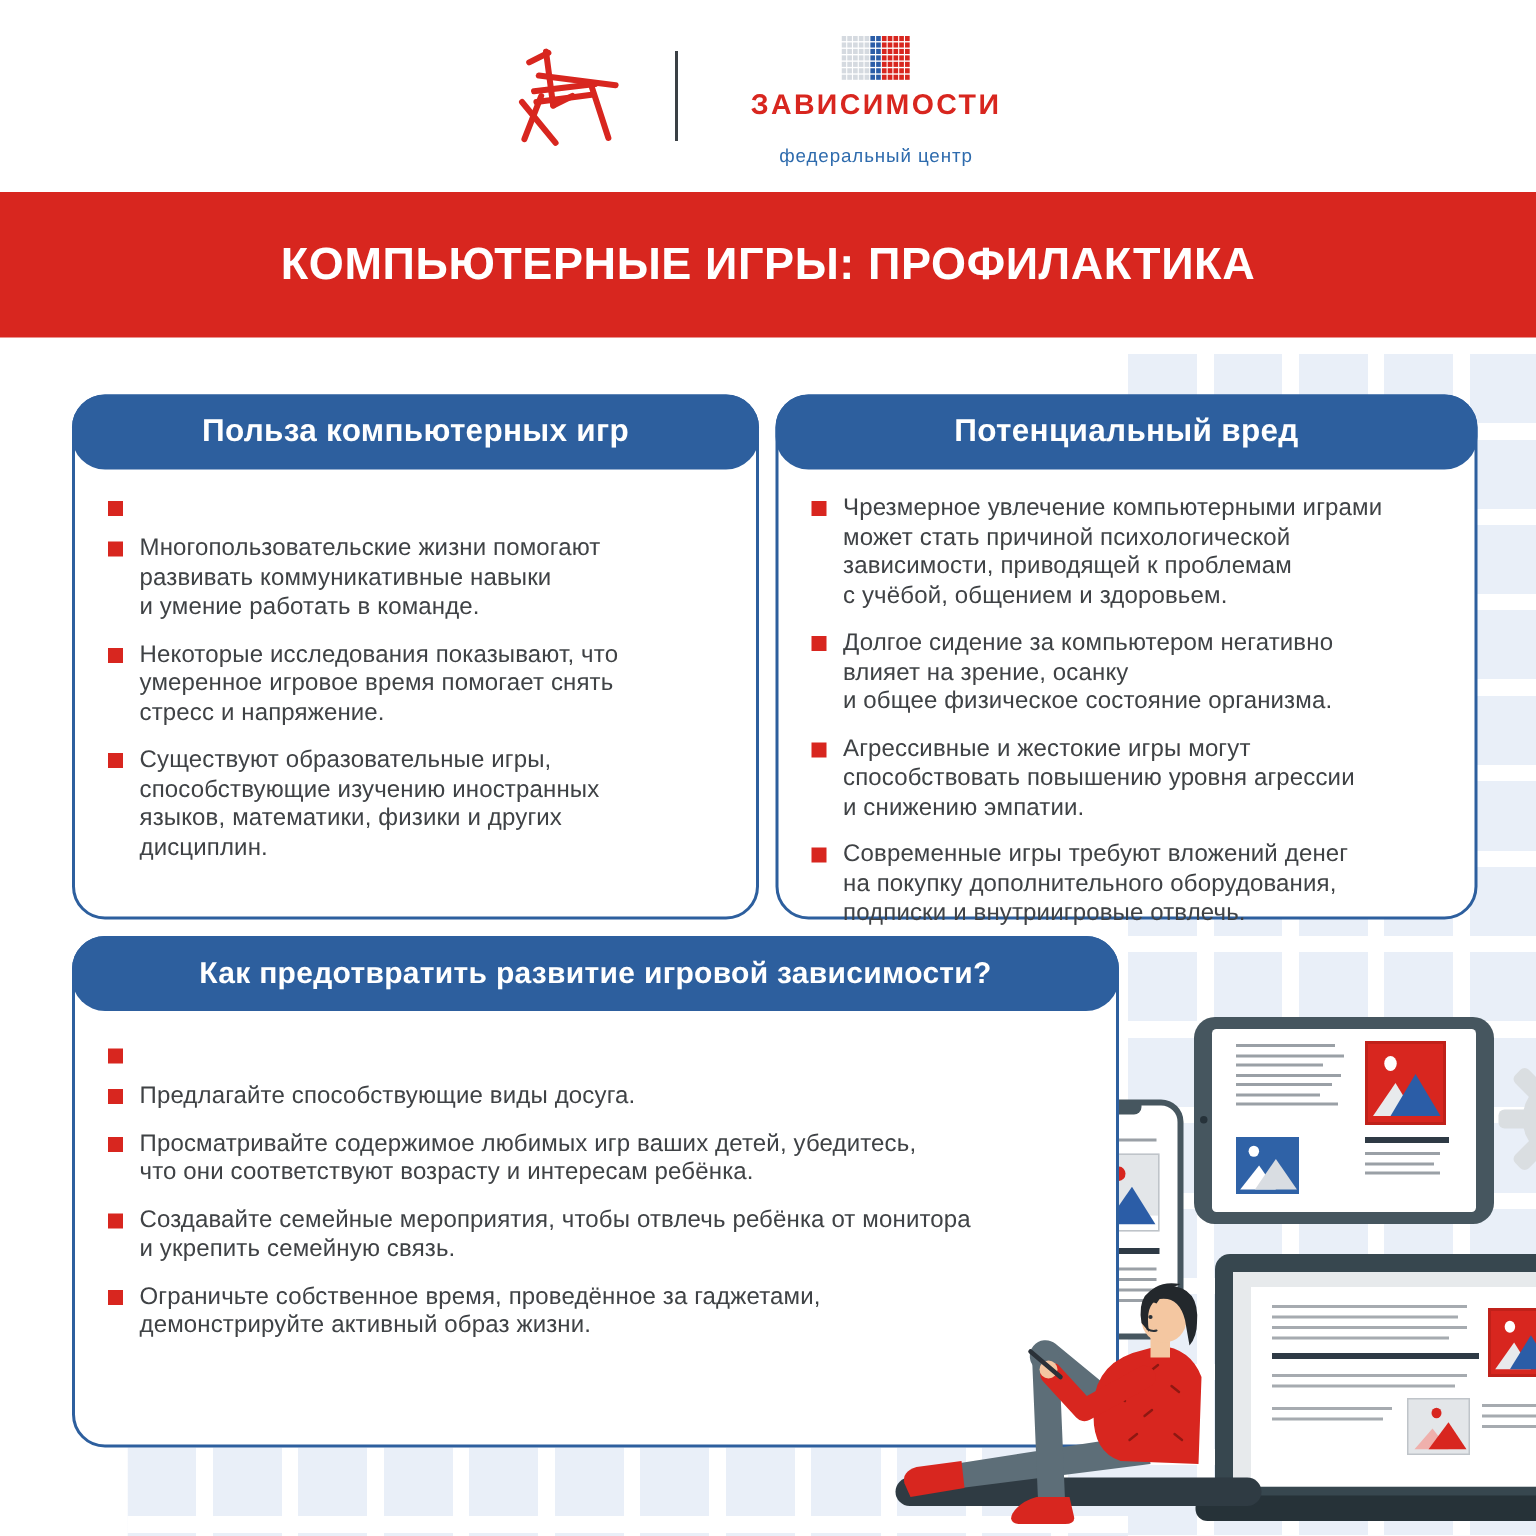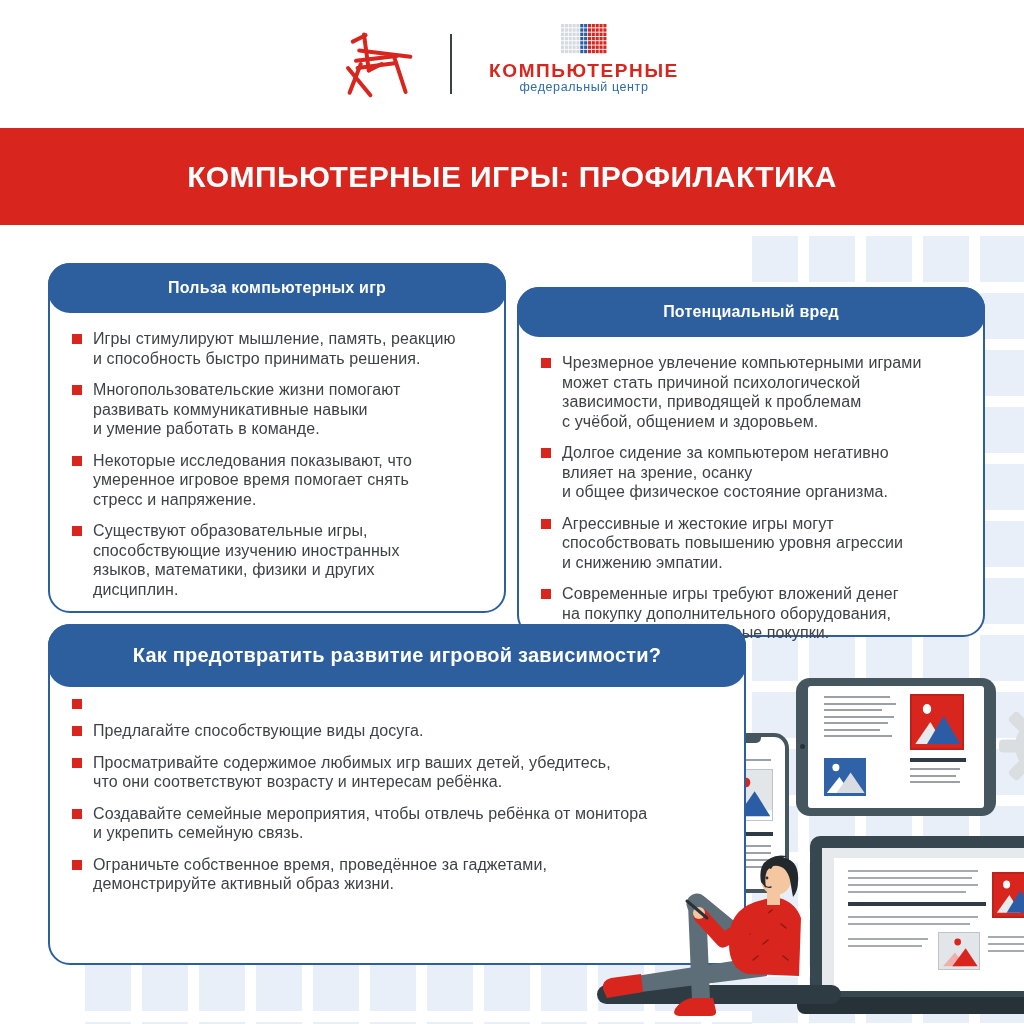--- a/index.html
+++ b/index.html
@@ -18,46 +18,46 @@
   #pattern-right{left:752px;top:236px;width:272px;height:788px;}
   #pattern-bottom{left:85px;top:965px;width:667px;height:59px;}
 
   
   #chair-logo{position:absolute;left:336px;top:24px;width:80px;height:80px;}
   #chair-logo path{stroke:#D8261F;stroke-width:5;fill:none;stroke-linecap:round;}
   #logo-divider{position:absolute;left:450px;top:34px;width:2px;height:60px;background:#3A4045;}
   #brand{position:absolute;left:478px;top:24px;width:212px;display:flex;flex-direction:column;align-items:center;}
   #brand-grid{width:46px;height:30px;margin-bottom:7px;}
   #brand-name{color:#D8261F;font-weight:bold;font-size:19px;letter-spacing:1.6px;line-height:1;}
-  #brand-sub{color:#2E6BAD;font-size:12.5px;letter-spacing:.6px;margin-top:1px;line-height:1;}
+  #brand-sub{color:#2E6BAD;font-size:12.5px;letter-spacing:.6px;margin-top:18px;line-height:1;}
 
   
   #banner{
     position:absolute;left:0;top:128px;width:1024px;height:97px;background:#D8261F;
     display:flex;flex-direction:column;align-items:center;justify-content:center;
     color:#ffffff;font-weight:bold;font-size:30px;line-height:42px;letter-spacing:.4px;text-align:center;
   }
 
   
   .card{position:absolute;background:#ffffff;border:2px solid #2D5F9E;border-radius:22px;z-index:5;box-sizing:border-box;}
   .card-head{
     position:absolute;top:-2px;left:-2px;right:-2px;height:50px;background:#2D5F9E;border-radius:22px;
-    display:flex;align-items:center;justify-content:center;color:#ffffff;font-weight:bold;font-size:16px;letter-spacing:.2px;
+    display:flex;align-items:center;justify-content:center;color:#ffffff;font-weight:bold;font-size:21px;letter-spacing:.2px;
   }
   .card-body{position:absolute;left:22px;right:14px;}
   ul.bullets{list-style:none;margin:0;padding:0;}
   li.bullet{display:flex;gap:11px;margin-bottom:12px;color:#3F4245;font-size:16px;line-height:1.22;letter-spacing:.1px;}
   li.bullet .bt{white-space:pre-line;}
   .sq{width:10px;height:10px;background:#D8261F;margin-top:5px;flex:0 0 10px;}
   #card-benefits{left:48px;top:263px;width:458px;height:350px;}
   #card-benefits .card-body{top:64px;}
-  #card-harm{left:517px;top:263px;width:468px;height:350px;margin-top:24px;}
+  #card-harm{left:517px;top:263px;width:468px;height:350px;}
   #card-harm .card-body{top:64px;}
   #card-prevention{left:48px;top:624px;width:698px;height:341px;}
-  #card-prevention .card-head{height:63px;font-size:20px;}
+  #card-prevention .card-head{height:50px;font-size:20px;}
   #card-prevention .card-body{top:68px;}
 
   
   .gear{position:absolute;z-index:2;}
   .gear .g-body{fill:#DADEE1;}
   .gear .g-hole{fill:#ffffff;}
   #gear-small{left:652px;top:760px;width:62px;height:62px;}
   #gear-big{left:995px;top:698px;width:96px;height:96px;}
 
   
@@ -191,37 +191,35 @@
       <rect x="11.55" y="25.799999999999997" width="3.1" height="3.4" fill="#D5DAE0"></rect>
       <rect x="15.4" y="25.799999999999997" width="3.1" height="3.4" fill="#D5DAE0"></rect>
       <rect x="19.25" y="25.799999999999997" width="3.1" height="3.4" fill="#2B5DA7"></rect>
       <rect x="23.1" y="25.799999999999997" width="3.1" height="3.4" fill="#2B5DA7"></rect>
       <rect x="26.95" y="25.799999999999997" width="3.1" height="3.4" fill="#D8261F"></rect>
       <rect x="30.8" y="25.799999999999997" width="3.1" height="3.4" fill="#D8261F"></rect>
       <rect x="34.65" y="25.799999999999997" width="3.1" height="3.4" fill="#D8261F"></rect>
       <rect x="38.5" y="25.799999999999997" width="3.1" height="3.4" fill="#D8261F"></rect>
       <rect x="42.35" y="25.799999999999997" width="3.1" height="3.4" fill="#D8261F"></rect>
     </svg>
-  <div id="brand-name">КОМПЬЮТЕРНЫЕ</div>
+  <div id="brand-name">ЗАВИСИМОСТИ</div>
   <div id="brand-sub">федеральный центр</div>
 </div>
 
 <div id="banner">
   <span>КОМПЬЮТЕРНЫЕ ИГРЫ: ПРОФИЛАКТИКА</span>
 </div>
 
 <div class="card" id="card-benefits">
   <div class="card-head">Польза компьютерных игр</div>
   <div class="card-body">
     <ul class="bullets">
 
         <li class="bullet">
           <span class="sq"></span>
-          <span class="bt">Игры стимулируют мышление, память, реакцию
-и способность быстро принимать решения.</span>
         </li>
 
         <li class="bullet">
           <span class="sq"></span>
           <span class="bt">Многопользовательские жизни помогают
 развивать коммуникативные навыки
 и умение работать в команде.</span>
         </li>
 
         <li class="bullet">
@@ -266,21 +264,21 @@
           <span class="sq"></span>
           <span class="bt">Агрессивные и жестокие игры могут
 способствовать повышению уровня агрессии
 и снижению эмпатии.</span>
         </li>
 
         <li class="bullet">
           <span class="sq"></span>
           <span class="bt">Современные игры требуют вложений денег
 на покупку дополнительного оборудования,
-подписки и внутриигровые покупки.</span>
+подписки и внутриигровые отвлечь.</span>
         </li>
       </ul>
   </div>
 </div>
 
 <div class="card" id="card-prevention">
   <div class="card-head">Как предотвратить развитие игровой зависимости?</div>
   <div class="card-body">
     <ul class="bullets">
 

